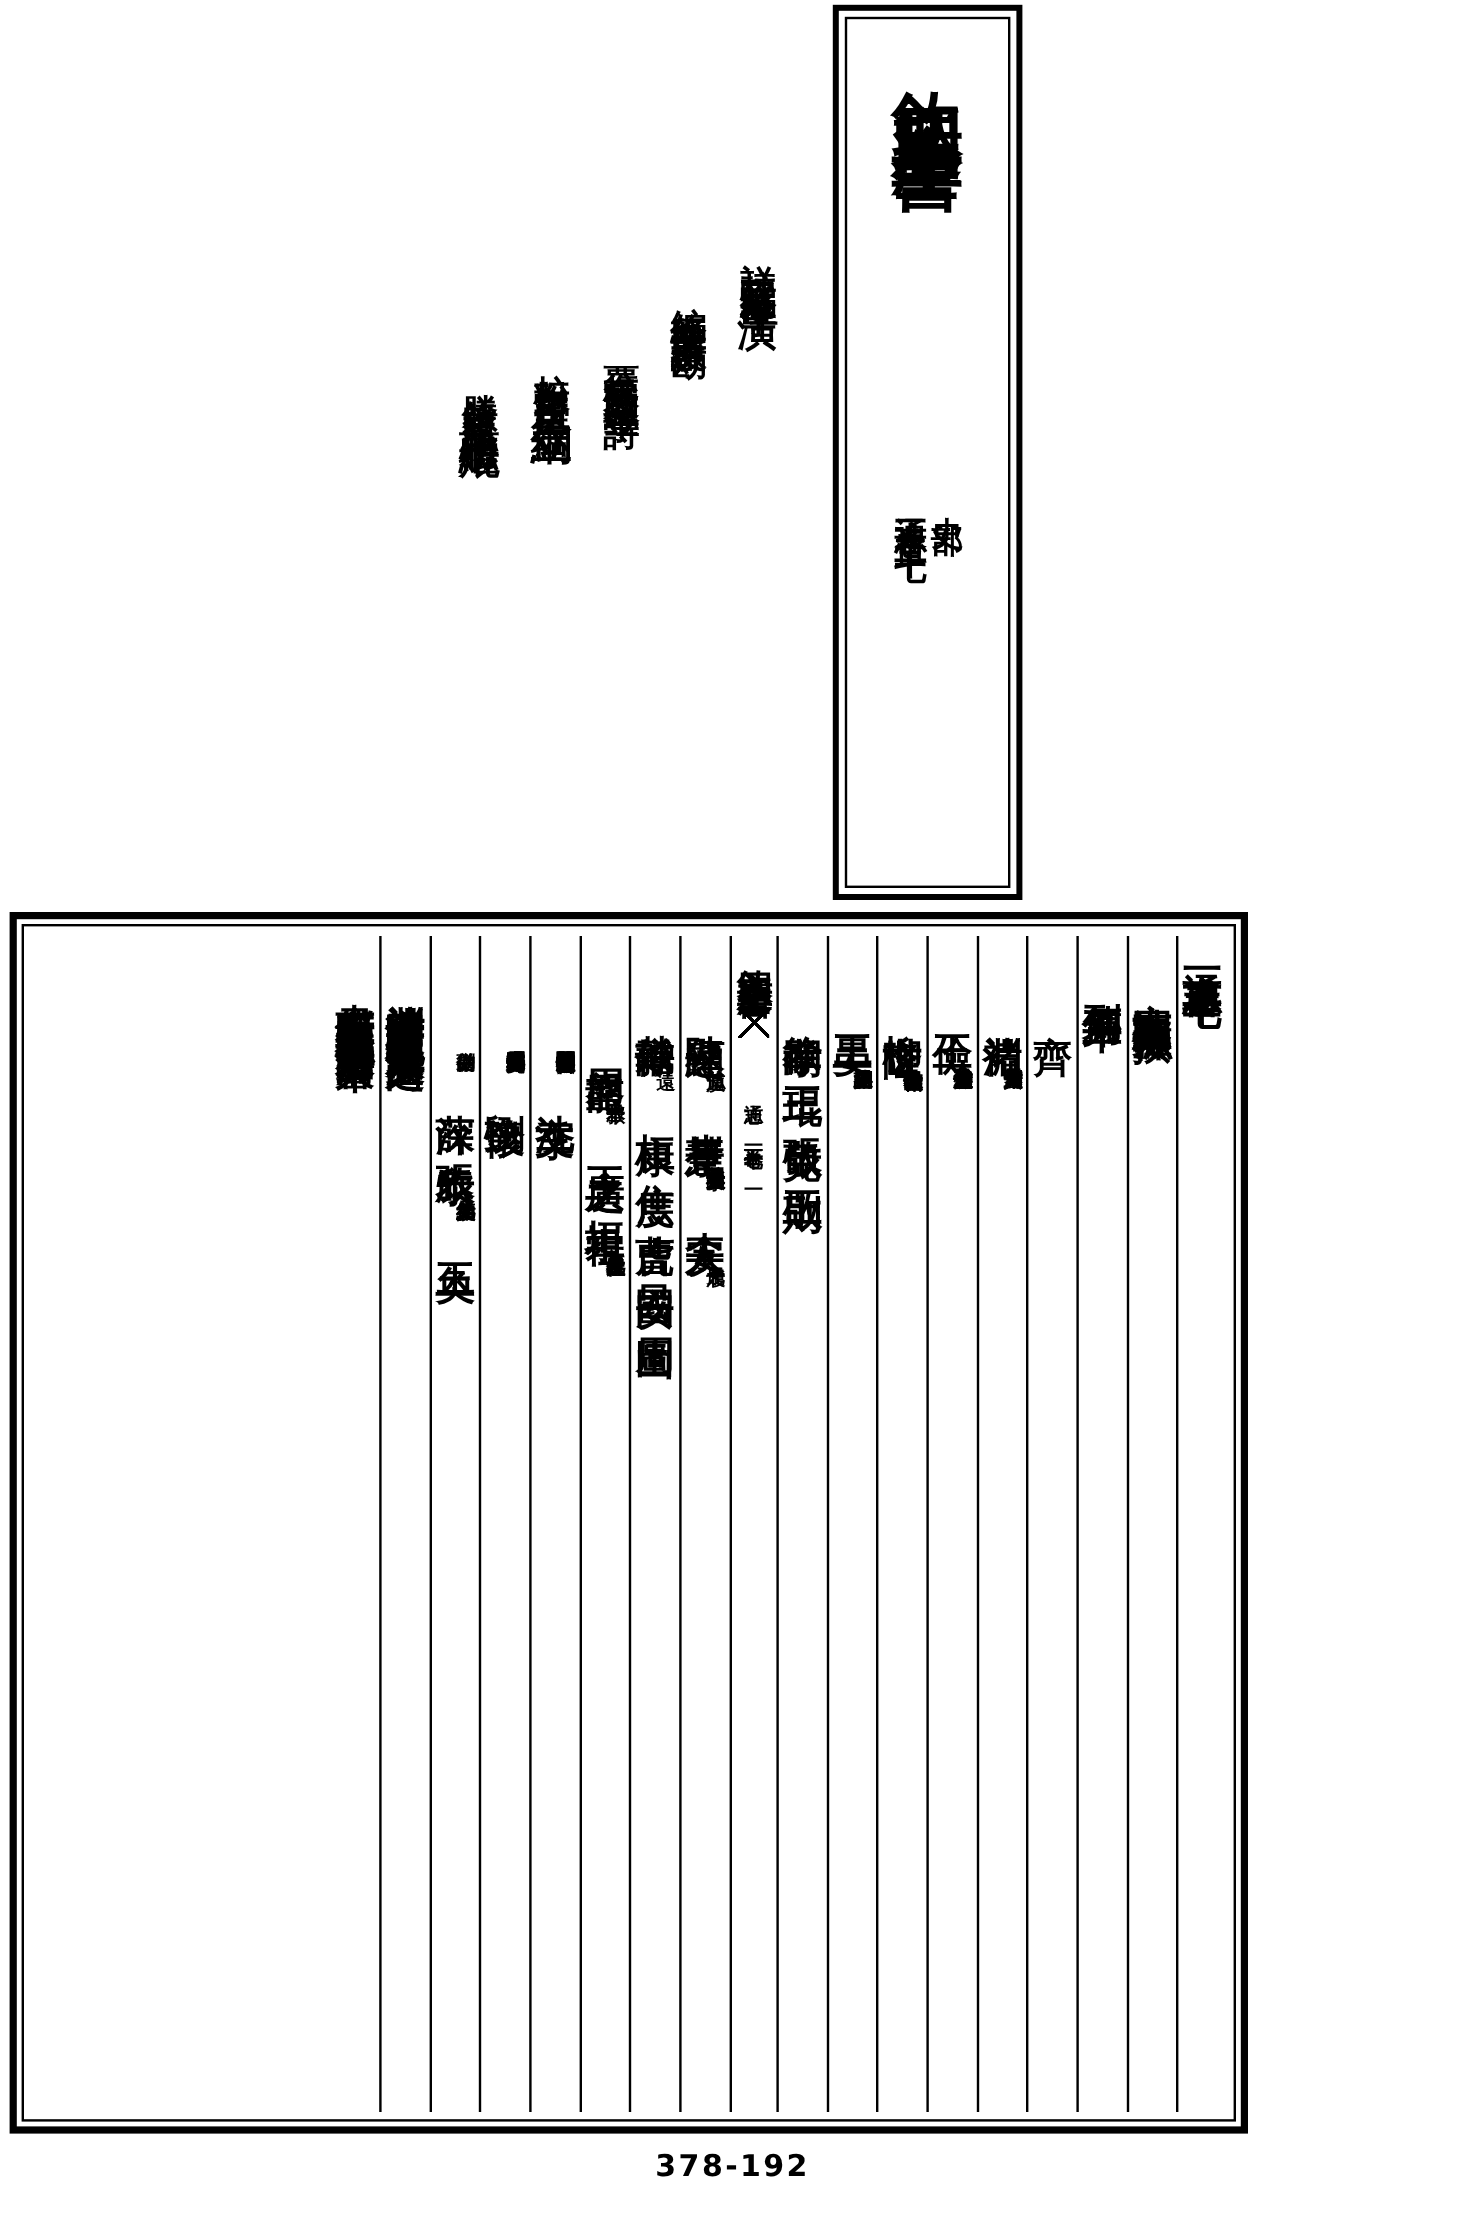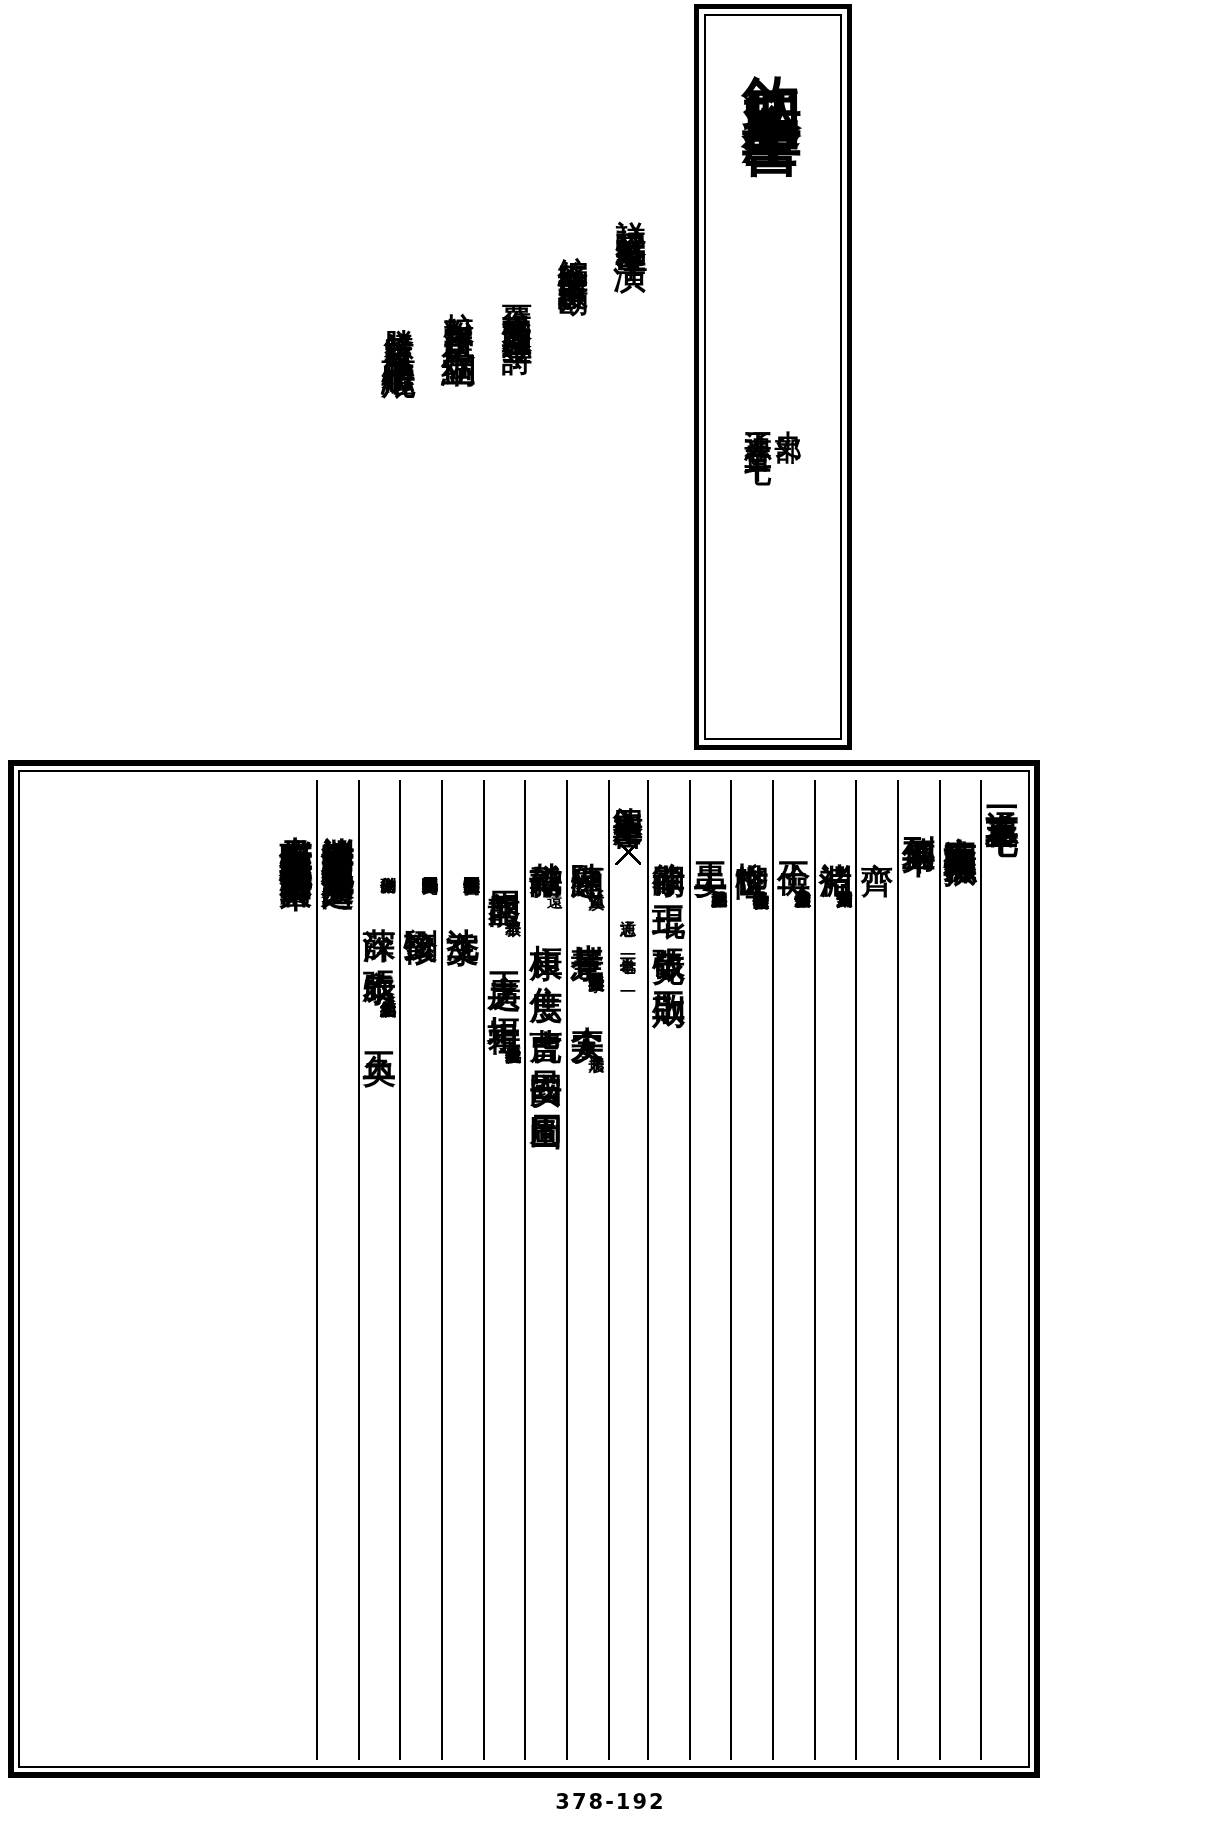--- a/index.html
+++ b/index.html
@@ -168,21 +168,21 @@
     letter-spacing: 0;
   }
 
   
   #page-number {
     position: absolute;
     left: 0;
     top: 1790px;
     width: 1221px;
     text-align: center;
-    font-size: 21px;
+    font-size: 25px;
     font-weight: bold;
     letter-spacing: 2px;
     font-family: "DejaVu Sans", "Liberation Sans", sans-serif;
   }
 </style>
 </head>
 <body>
 
 <div id="title-cartouche">
   <div class="inner"></div>

